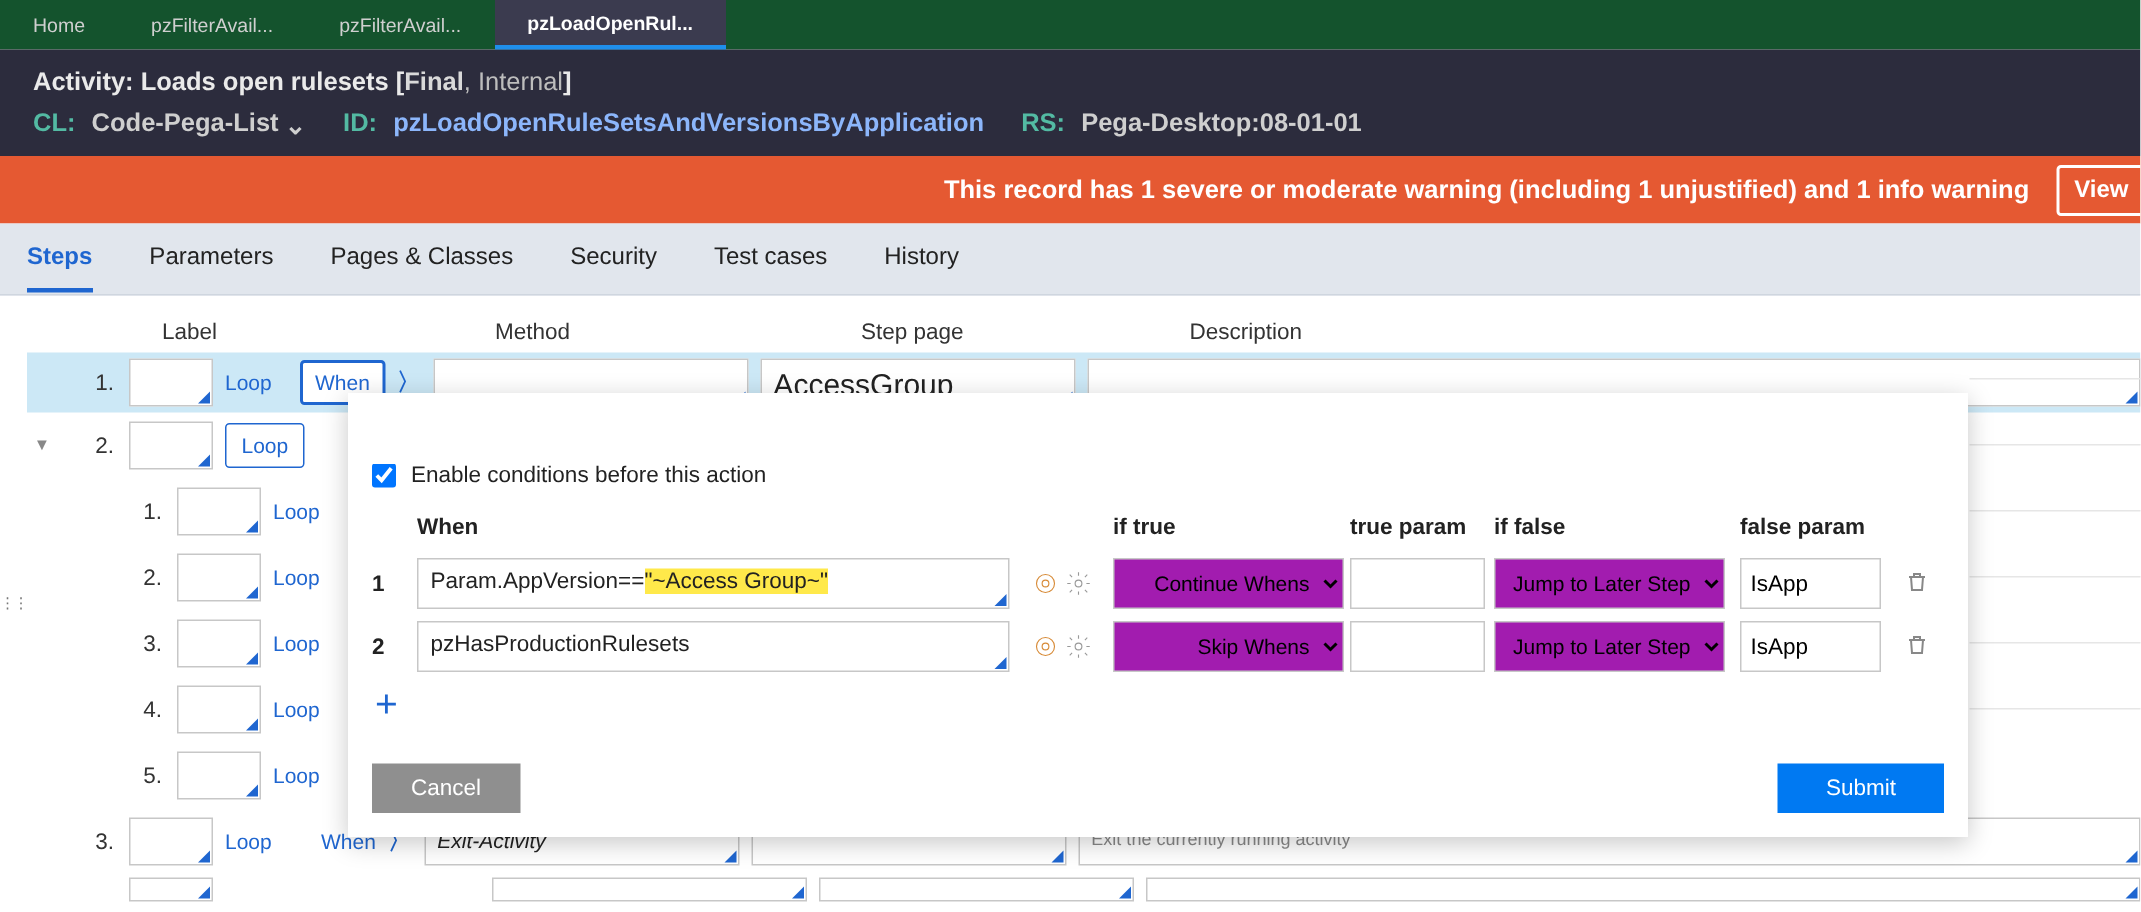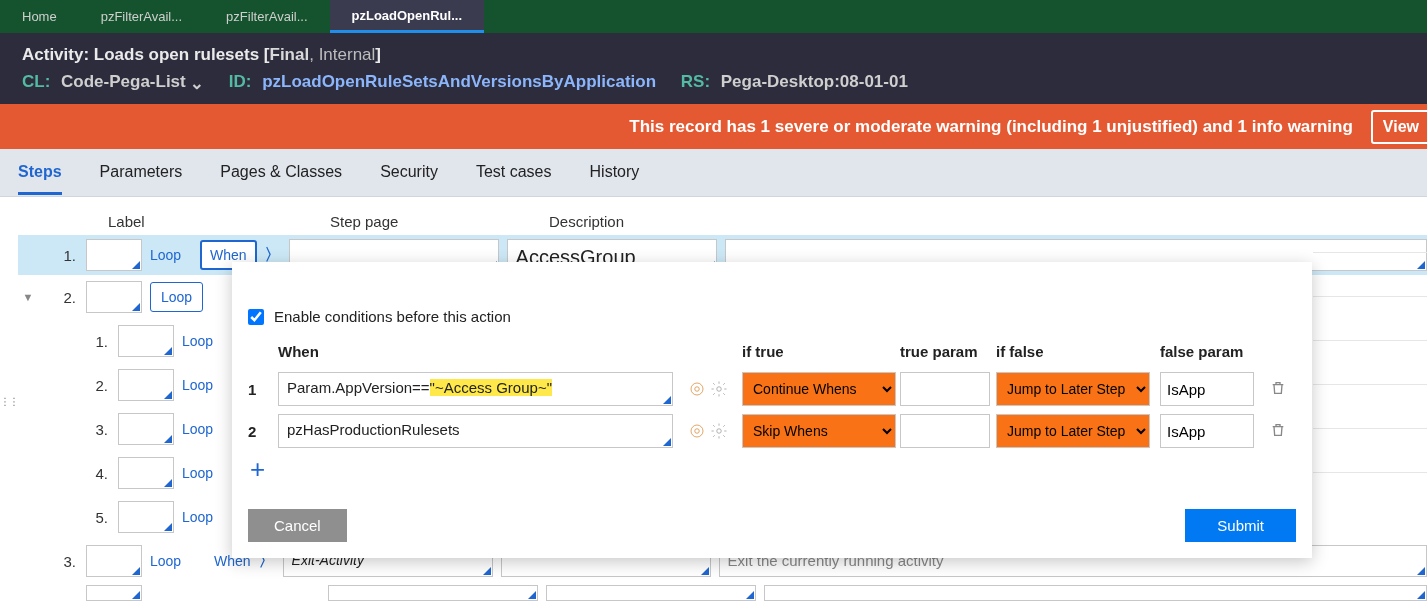--- a/index.html
+++ b/index.html
@@ -56,42 +56,42 @@
   .chev-right { color: #1f66d0; margin-left: 8px; font-size: 16px; font-weight: bold; }
   
   .method-input, .page-input, .desc-input { border: 1px solid #c7c7c7; height: 32px; background: #fff; position: relative; }
   .method-input::after, .page-input::after, .desc-input::after, .label-input::after {
     content: ""; position: absolute; right: 1px; bottom: 1px; width: 0; height: 0;
     border-left: 8px solid transparent; border-bottom: 8px solid #1f66d0;
   }
   .label-input { position: relative; }
   .method-input { width: 210px; margin-left: 8px; font-style: italic; }
   .page-input { width: 210px; margin-left: 8px; padding: 6px 8px; font-size: 20px; }
-  .desc-input { flex: 1; margin-left: 8px; padding: 6px 8px; font-size: 15px; color: #888; }
+  .desc-input { flex: 1; margin-left: 8px; padding: 6px 8px; font-size: 12px; color: #888; }
 
   
   .stripe { height: 44px; border-top: 1px solid #e6e6e6; }
   .stripes-bg { position: absolute; left: 1313px; right: 0; top: 252px; }
 
   
   .when-popup { position: absolute; left: 232px; top: 262px; width: 1080px; background: #fff; box-shadow: 0 4px 16px rgba(0,0,0,0.22); z-index: 50; padding: 14px 16px 16px; }
   .wp-enable { display: flex; align-items: center; font-size: 15px; margin-bottom: 18px; margin-top: 32px; }
   .wp-enable input { width: 16px; height: 16px; margin-right: 10px; }
 
   .wp-grid { display: grid; grid-template-columns: 30px 408px 56px 158px 96px 164px 110px 28px; column-gap: 0; align-items: center; row-gap: 8px; }
   .wp-head { font-size: 15px; color: #222; padding-bottom: 4px; }
   .wp-head.b { font-weight: 600; }
   .wp-rownum { font-weight: 700; font-size: 15px; }
   .wp-input { border: 1px solid #c7c7c7; height: 34px; padding: 6px 8px; font-size: 15px; position: relative; width: 395px; }
   .wp-input::after { content:""; position:absolute; right:1px; bottom:1px; border-left:8px solid transparent; border-bottom:8px solid #1f66d0; }
   .wp-input .hl-text { background: #ffe94a; }
   .wp-icons { display: flex; gap: 4px; padding-left: 2px; }
   .wp-icons svg { width: 18px; height: 18px; stroke: #999; fill: none; }
   .wp-icons svg:first-child { stroke: #d78a36; }
-  .wp-select { border: 1px solid #c7c7c7; height: 34px; padding: 0 6px; font-size: 14px; width: 154px; background: #f97316; }
+  .wp-select { border: 1px solid #c7c7c7; height: 34px; padding: 0 6px; font-size: 14px; width: 154px; background: #a21caf; text-align: right; }
   .wp-text { border: 1px solid #c7c7c7; height: 34px; width: 90px; padding: 6px; font-size: 15px; }
   .wp-text.fp { width: 94px; }
   .wp-trash { cursor: pointer; color: #888; }
   .wp-add { color: #1f66d0; font-size: 26px; font-weight: 300; margin-top: 6px; cursor: pointer; margin-left: 2px; }
   .wp-actions { display: flex; justify-content: space-between; margin-top: 24px; }
   .btn-cancel { background: #8f8f8f; color: #fff; border: none; padding: 8px 26px; font-size: 15px; cursor: pointer; }
   .btn-submit { background: #0079f2; color: #fff; border: none; padding: 8px 32px; font-size: 15px; cursor: pointer; }
 
   .splitter { position: absolute; left: 0; top: 396px; width: 8px; height: 16px; color: #777; font-size: 10px; letter-spacing: -1px; }
   .step-row.level0 .step-num { margin-left: 34px; }
@@ -131,20 +131,21 @@
   <div class="rule-tab">Pages &amp; Classes</div>
   <div class="rule-tab">Security</div>
   <div class="rule-tab">Test cases</div>
   <div class="rule-tab">History</div>
 </div>
 
 <div class="steps-area">
 
   <div class="column-headers">
     <div class="ch-label">Label</div>
+    <div class="ch-method">Method</div>
     <div class="ch-page">Step page</div>
     <div class="ch-desc">Description</div>
   </div>
 
   <div class="step-row hl">
     <div class="step-toggle"></div>
     <div class="step-num">1.</div>
     <div class="label-input"></div>
     <span class="loop-text">Loop</span>
     <button class="when-btn framed">When</button>

